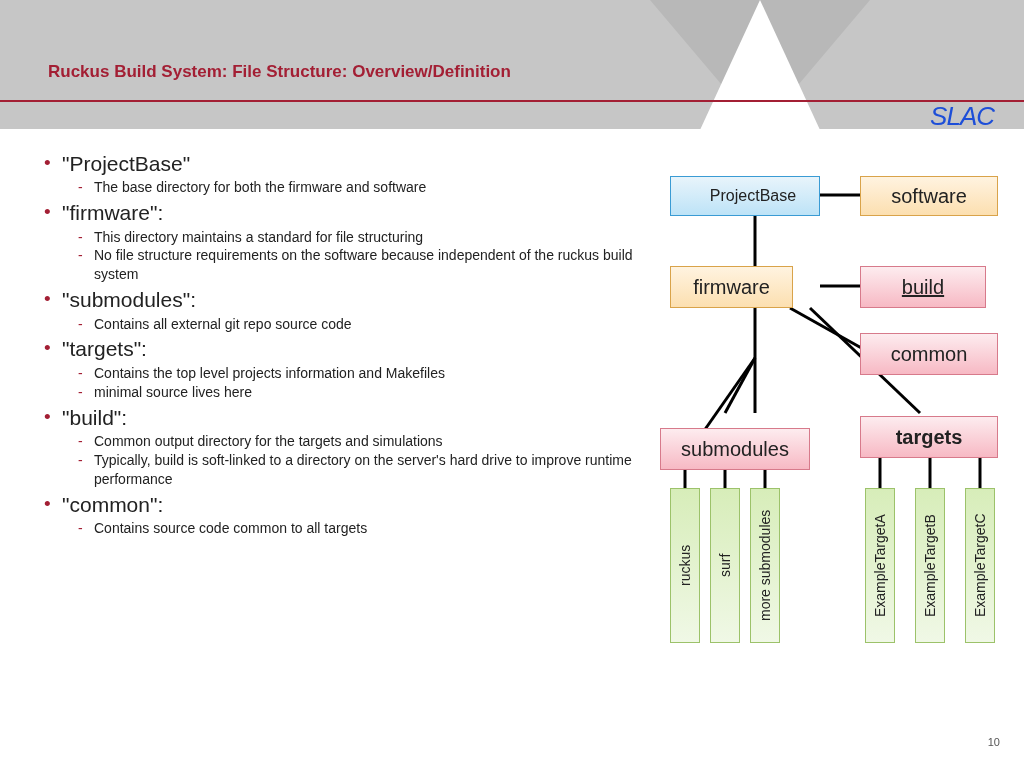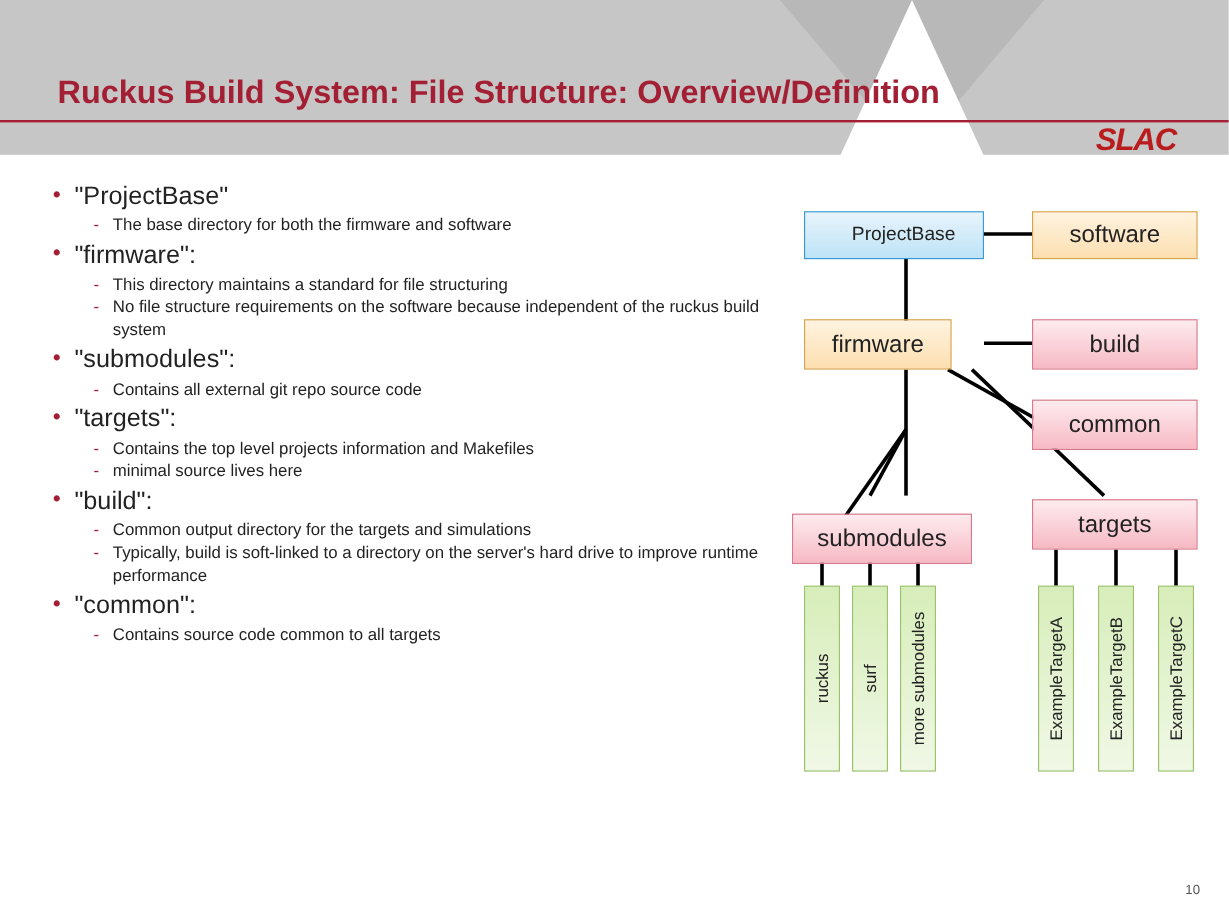--- a/index.html
+++ b/index.html
@@ -26,32 +26,32 @@
   .header-tri-cut {
     position: absolute;
     top: 0; left: 700px;
     width: 0; height: 0;
     border-left: 60px solid transparent;
     border-right: 60px solid transparent;
     border-bottom: 130px solid #fff;
   }
   .logo {
     position: absolute;
-    top: 101px; right: 44px;
+    top: 101px; right: 30px;
     font-family: Arial, sans-serif;
-    font-weight: 700;
+    font-weight: 400;
     font-style: italic;
     font-size: 26px;
     letter-spacing: -1px;
-    color: #b91c1c;
+    color: #1d4ed8;
   }
   .title {
     position: absolute;
     top: 62px; left: 48px;
-    font-size: 27px;
+    font-size: 17px;
     font-weight: bold;
     color: #a31f34;
   }
   .underline {
     position: absolute;
     top: 100px; left: 0; width: 1024px; height: 2px;
     background: #a31f34;
   }
   .content {
     position: absolute;
@@ -154,24 +154,24 @@
       <line x1="115" y1="290" x2="115" y2="320"></line>
       <line x1="230" y1="290" x2="230" y2="320"></line>
       <line x1="280" y1="290" x2="280" y2="320"></line>
       <line x1="330" y1="290" x2="330" y2="320"></line>
     </g>
   </svg>
 
   <div class="dbox blue" style="top:8px;   left:20px;  width:150px; height:40px;">ProjectBase</div>
   <div class="dbox orange" style="top:8px;   left:210px; width:138px; height:40px;">software</div>
   <div class="dbox orange" style="top:98px;  left:20px;  width:123px; height:42px;">firmware</div>
-  <div class="dbox pink" style="top:98px;  left:210px; width:138px; height:42px;">build</div>
+  <div class="dbox pink" style="top:98px;  left:210px; width:126px; height:42px;text-decoration:underline;">build</div>
   <div class="dbox pink" style="top:165px; left:210px; width:138px; height:42px;">common</div>
   <div class="dbox pink" style="top:260px; left:10px;  width:150px; height:42px;">submodules</div>
-  <div class="dbox pink" style="top:248px; left:210px; width:138px; height:42px;">targets</div>
+  <div class="dbox pink" style="top:248px; left:210px; width:138px; height:42px;font-weight:bold;">targets</div>
 
   <div class="dbox green vbox" style="top:320px; left:20px;  width:30px; height:155px;">ruckus</div>
   <div class="dbox green vbox" style="top:320px; left:60px;  width:30px; height:155px;">surf</div>
   <div class="dbox green vbox" style="top:320px; left:100px; width:30px; height:155px;">more submodules</div>
   <div class="dbox green vbox" style="top:320px; left:215px; width:30px; height:155px;">ExampleTargetA</div>
   <div class="dbox green vbox" style="top:320px; left:265px; width:30px; height:155px;">ExampleTargetB</div>
   <div class="dbox green vbox" style="top:320px; left:315px; width:30px; height:155px;">ExampleTargetC</div>
 </div>
 
 <div class="pagenum">10</div>

